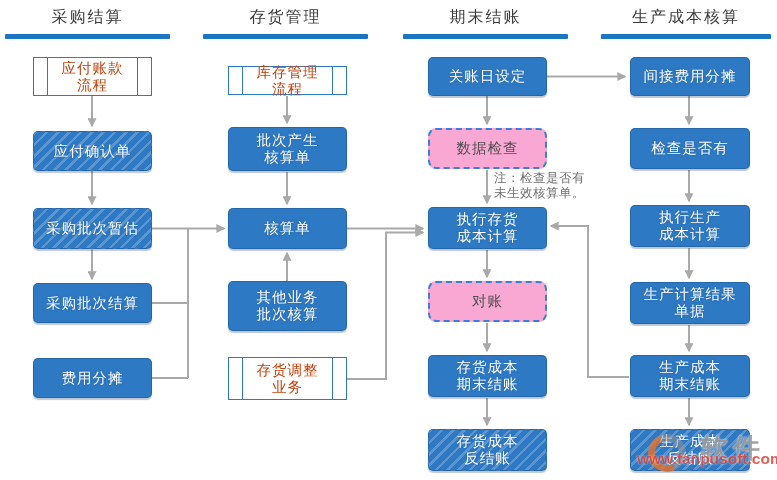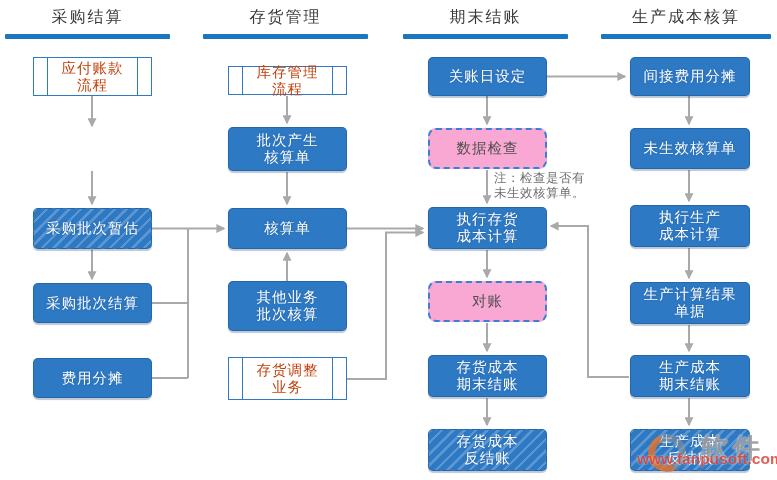--- a/index.html
+++ b/index.html
@@ -123,20 +123,23 @@
       <path d="M547 76.5 H625" marker-end="url(#arr)"></path>
 
       <path d="M629 377 H588 V226 H551" marker-end="url(#arr)"></path>
     </g>
   </svg>
 
   <div class="box process" style="left:33px;top:57px;height:39px;">
     <span>应付账款</span>
     <span>流程</span>
   </div>
+  <div class="box action hatched" style="left:33px;top:131px;height:40px;">
+    <span>应付确认单</span>
+  </div>
   <div class="box action hatched" style="left:33px;top:208px;height:41px;">
     <span>采购批次暂估</span>
   </div>
   <div class="box action" style="left:33px;top:283px;height:40px;">
     <span>采购批次结算</span>
   </div>
   <div class="box action" style="left:33px;top:358px;height:40px;">
     <span>费用分摊</span>
   </div>
 
@@ -179,21 +182,21 @@
   </div>
   <div class="box action hatched" style="left:428px;top:429px;height:42px;">
     <span>存货成本</span>
     <span>反结账</span>
   </div>
 
   <div class="box action" style="left:630px;top:57px;width:120px;height:39px;">
     <span>间接费用分摊</span>
   </div>
   <div class="box action" style="left:630px;top:128px;width:120px;height:41px;">
-    <span>未生效核算单</span>
+    <span>检查是否有</span>
   </div>
   <div class="box action" style="left:630px;top:205px;width:120px;height:42px;">
     <span>执行生产</span>
     <span>成本计算</span>
   </div>
   <div class="box action" style="left:630px;top:282px;width:120px;height:42px;">
     <span>生产计算结果</span>
     <span>单据</span>
   </div>
   <div class="box action" style="left:630px;top:355px;width:120px;height:42px;">

